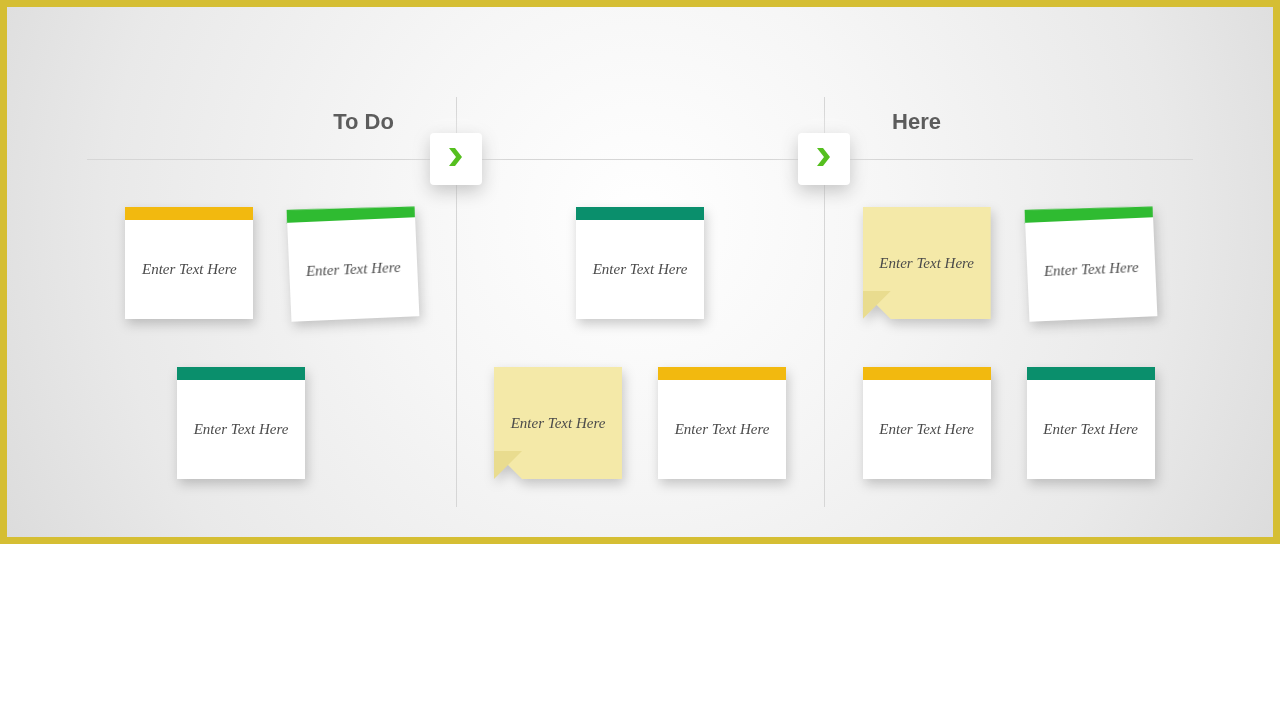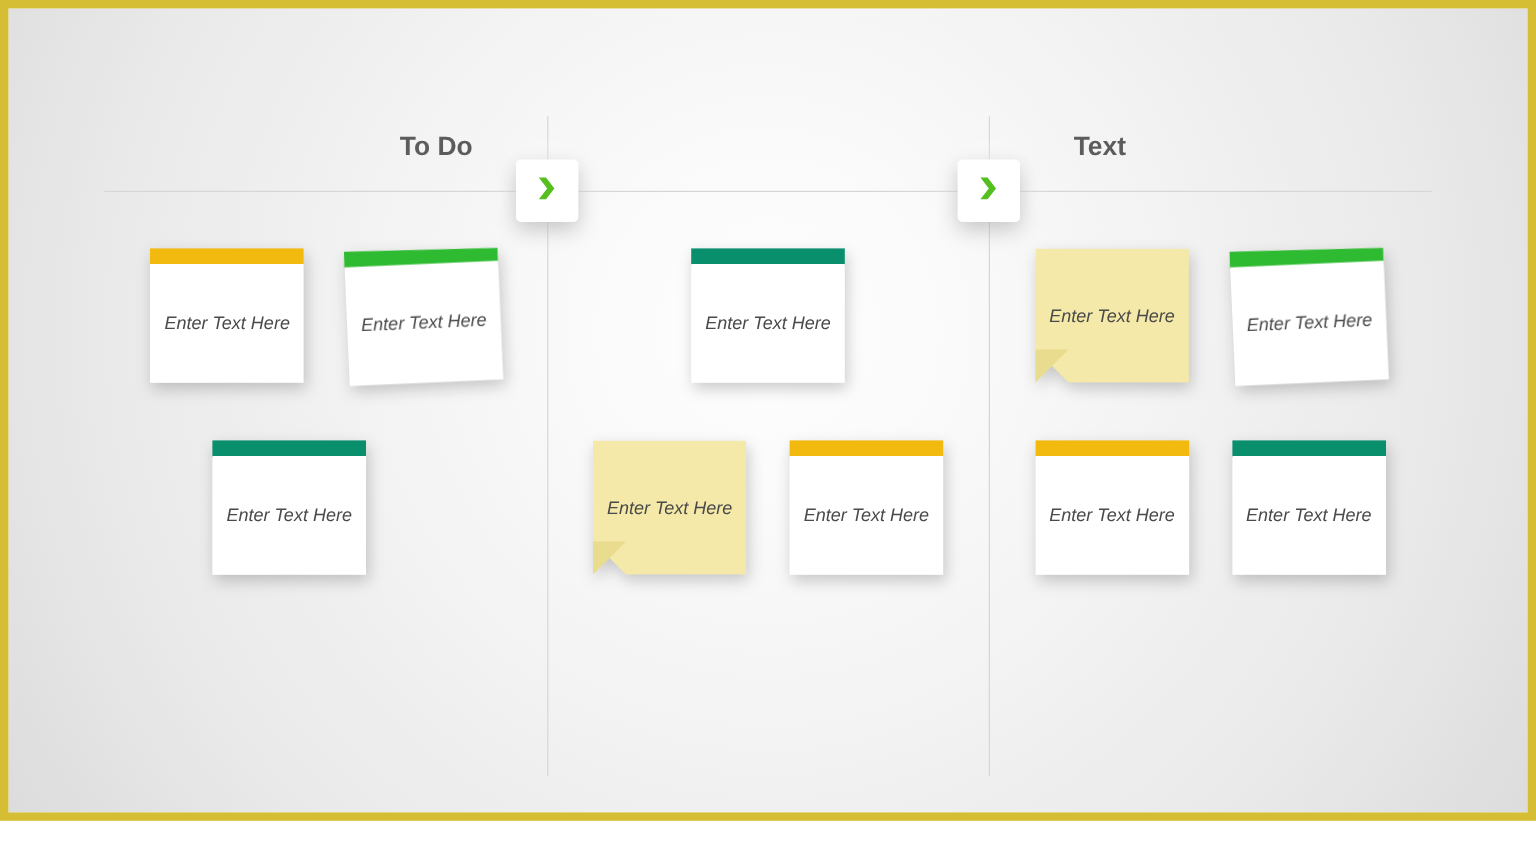--- a/index.html
+++ b/index.html
@@ -1,19 +1,19 @@
 <!DOCTYPE html>
 <html><head>
 <meta charset="utf-8">
 <style>
 * { box-sizing: border-box; margin: 0; padding: 0; }
 body { width: 1280px; height: 720px; overflow: hidden; font-family: "Segoe UI", Arial, sans-serif; }
 
 .frame {
-  width: 1280px; height: 684px;
+  width: 1280px; height: 544px;
   border: 7px solid #d5be33;
   background: radial-gradient(circle at 50% 40%, #ffffff 0%, #f6f6f6 35%, #e9e9e9 75%, #dcdcdc 100%);
   position: relative;
 }
 
 .board { position: absolute; left: 80px; right: 80px; top: 90px; bottom: 60px; }
 
 .headers { display: flex; height: 50px; align-items: center; }
 .col-head {
   flex: 1; text-align: center;
@@ -30,21 +30,21 @@
 .chevron-box {
   position: absolute; width: 52px; height: 52px; background: #fff;
   border-radius: 4px; top: 36px;
   box-shadow: 0 6px 18px rgba(0,0,0,.22), 0 0 28px rgba(255,255,255,.9);
   display: flex; align-items: center; justify-content: center;
 }
 .chev1 { left: calc(33.33% - 26px); }
 .chev2 { left: calc(66.66% - 26px); }
 .chevron-box svg { width: 24px; height: 24px; }
 
-.lanes { position: absolute; top: 110px; left: 0; right: 0; bottom: 0; display: flex; }
+.lanes { position: absolute; top: 110px; left: 0; right: 0; bottom: 0; display: flex; font-family: Liberation Serif, serif; }
 .lane { flex: 1; position: relative; }
 .row { display: flex; justify-content: center; gap: 36px; margin-bottom: 48px; }
 .row.shift-right { padding-left: 90px; justify-content: flex-start; }
 .row.center { justify-content: center; }
 
 .note {
   width: 128px; height: 112px; position: relative;
   filter: drop-shadow(2px 5px 6px rgba(0,0,0,.2));
 }
 .note .strip { position: absolute; top: 0; left: 0; right: 0; height: 14px; }
@@ -72,21 +72,21 @@
 .c-teal   { background: #0a8f6c; }
 </style>
 </head>
 <body>
 
 <div class="frame">
   <div class="board">
 
     <div class="headers">
       <div class="col-head">To Do</div>
-      <div class="col-head">Text</div>
+      <div class="col-head">Here</div>
     </div>
 
     <div class="hrule"></div>
     <div class="vrule1"></div>
     <div class="vrule2"></div>
 
     <div class="chevron-box chev1">
       <span>
         <svg viewBox="0 0 24 24">
             <path fill="#55bf1f" d="M5 3 l7 9 -7 9 6 0 7-9 -7-9z"></path>

